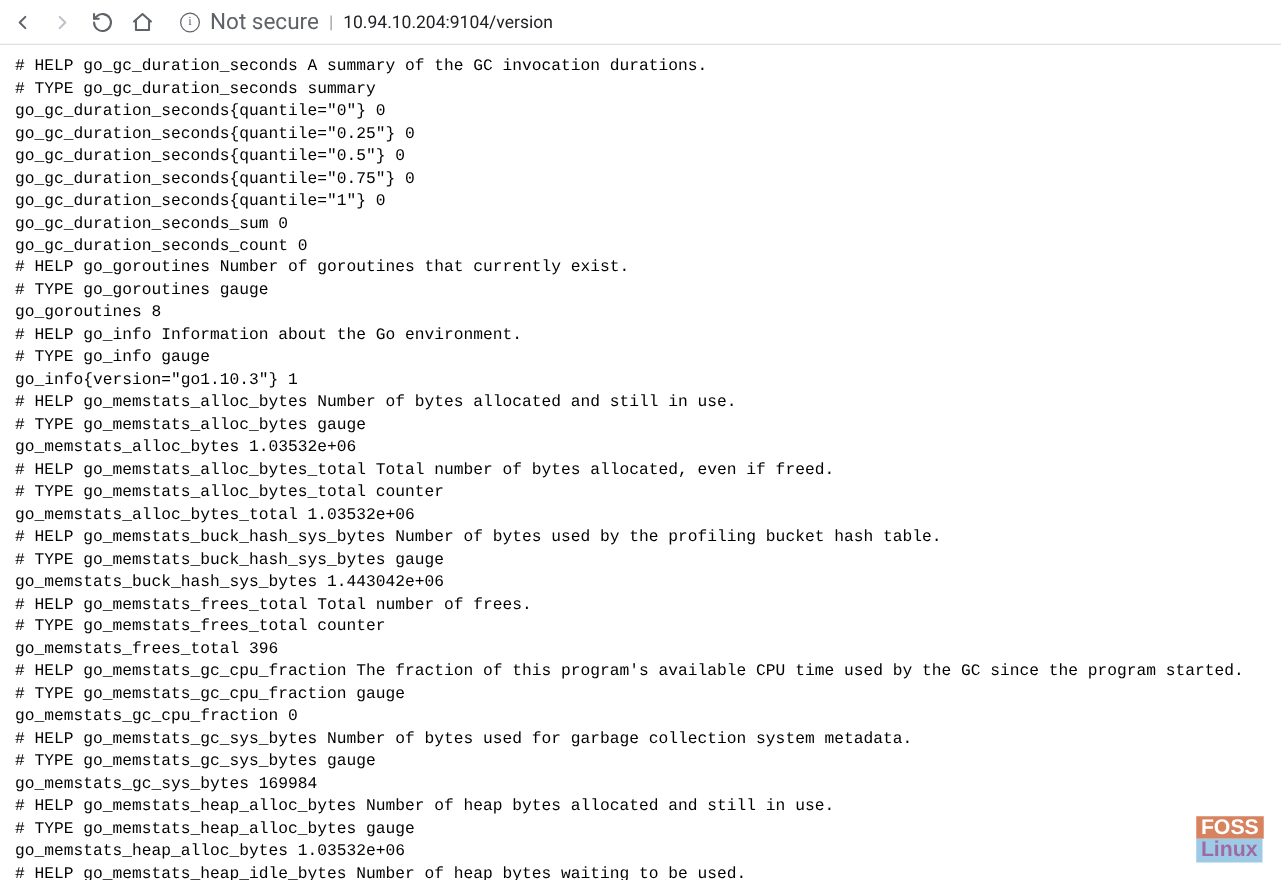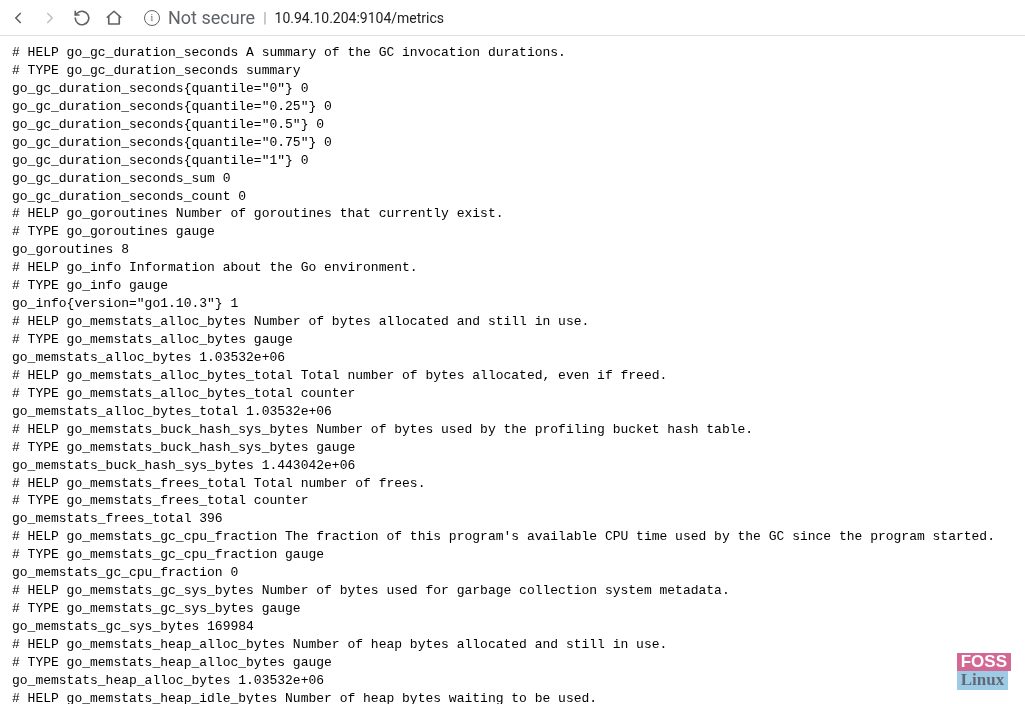--- a/index.html
+++ b/index.html
@@ -82,31 +82,30 @@
       bottom: 14px;
       right: 14px;
       font-family: Arial, sans-serif;
       font-weight: bold;
       font-size: 17px;
       text-align: left;
       line-height: 1.1;
       opacity: 0.65;
     }
     .watermark .line1 {
-      background: #be185d;
+      background: #c2410c;
       color: #fff;
       padding: 0 4px;
       display: inline-block;
     }
     .watermark .line2 {
       background: #6aaed6;
-      color: #0f172a;
+      color: #701a75;
       padding: 0 4px;
       display: inline-block;
-      font-family: Liberation Serif, serif;
     }
   </style>
 </head>
 <body>
 
 <div class="toolbar">
   <div class="nav-icon">
     <svg viewBox="0 0 24 24" fill="none" stroke="currentColor" stroke-width="2.2" stroke-linecap="round" stroke-linejoin="round">
         <polyline points="15 18 9 12 15 6"></polyline>
       </svg>
@@ -125,21 +124,21 @@
   <div class="nav-icon">
     <svg viewBox="0 0 24 24" fill="none" stroke="currentColor" stroke-width="2.2" stroke-linecap="round" stroke-linejoin="round">
         <path d="M3 11l9-8 9 8"></path>
         <path d="M5 10v10h14V10"></path>
       </svg>
   </div>
   <div class="address-bar">
     <span class="info-circle">i</span>
     <span class="security-text">Not secure</span>
     <span class="divider">|</span>
-    <span class="url-text">10.94.10.204:9104/metrics</span>
+    <span class="url-text">10.94.10.204:9104/version</span>
   </div>
 </div>
 
 <pre class="content" id="metrics-content"># HELP go_gc_duration_seconds A summary of the GC invocation durations.
 # TYPE go_gc_duration_seconds summary
 go_gc_duration_seconds{quantile="0"} 0
 go_gc_duration_seconds{quantile="0.25"} 0
 go_gc_duration_seconds{quantile="0.5"} 0
 go_gc_duration_seconds{quantile="0.75"} 0
 go_gc_duration_seconds{quantile="1"} 0

